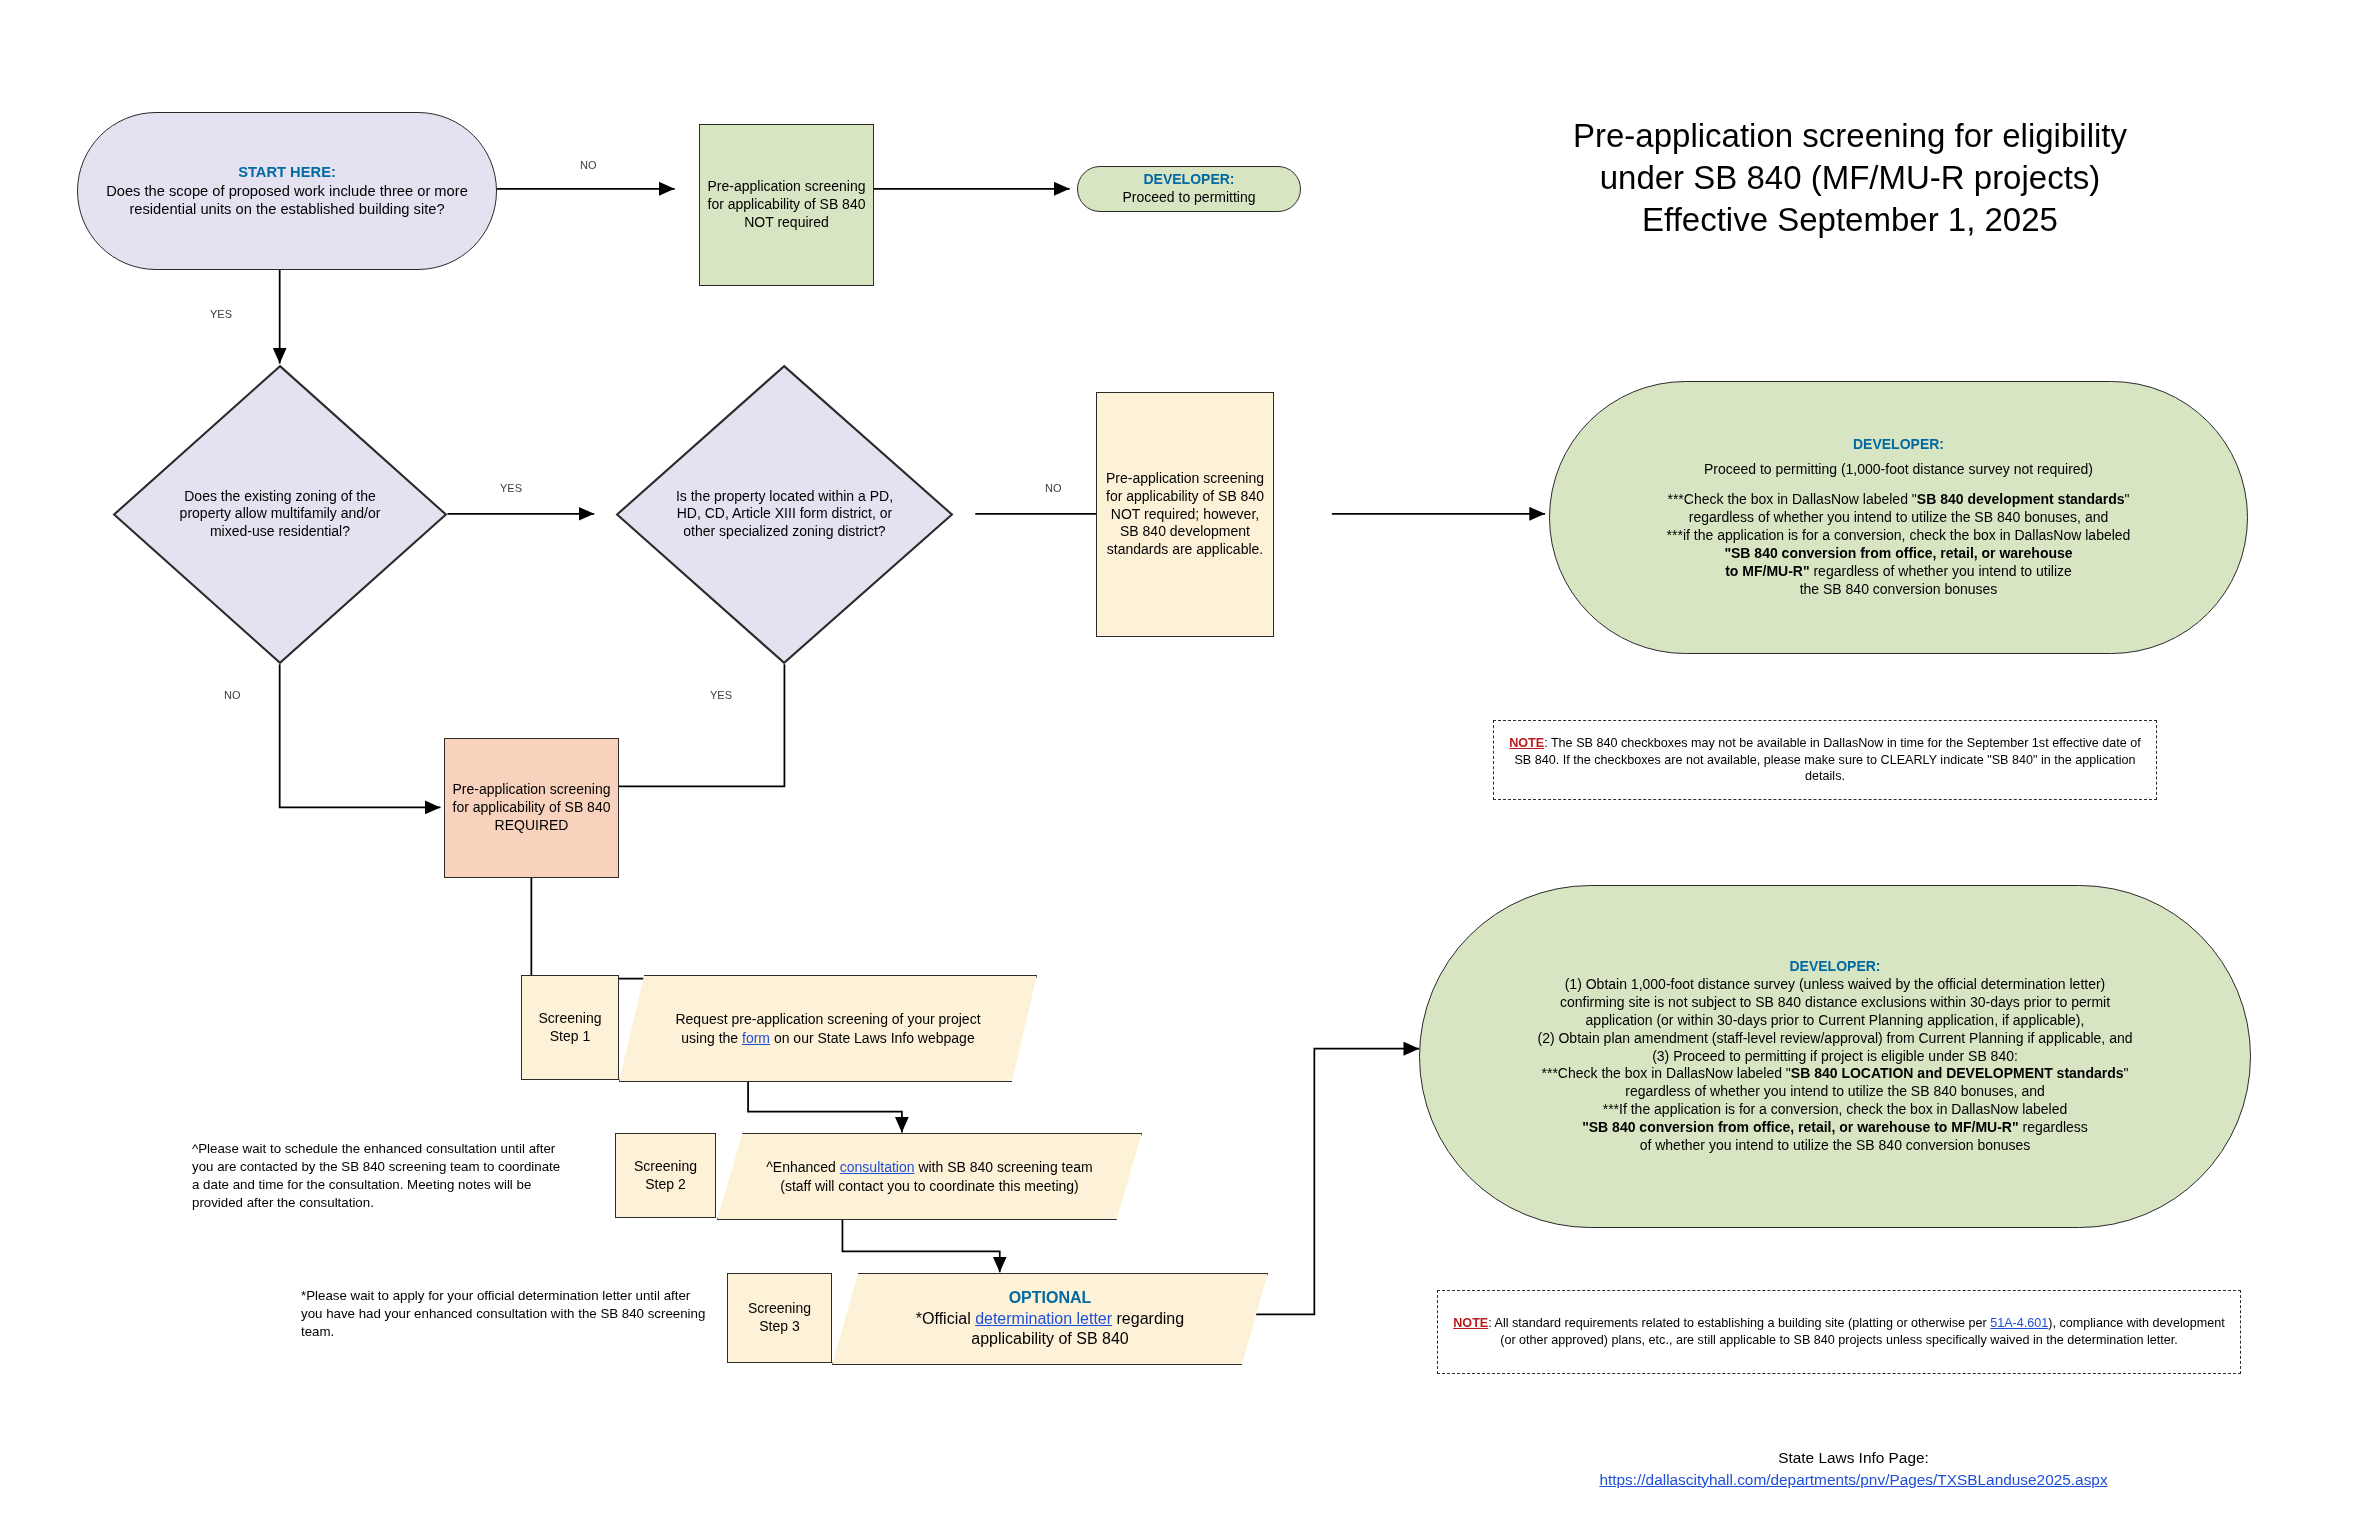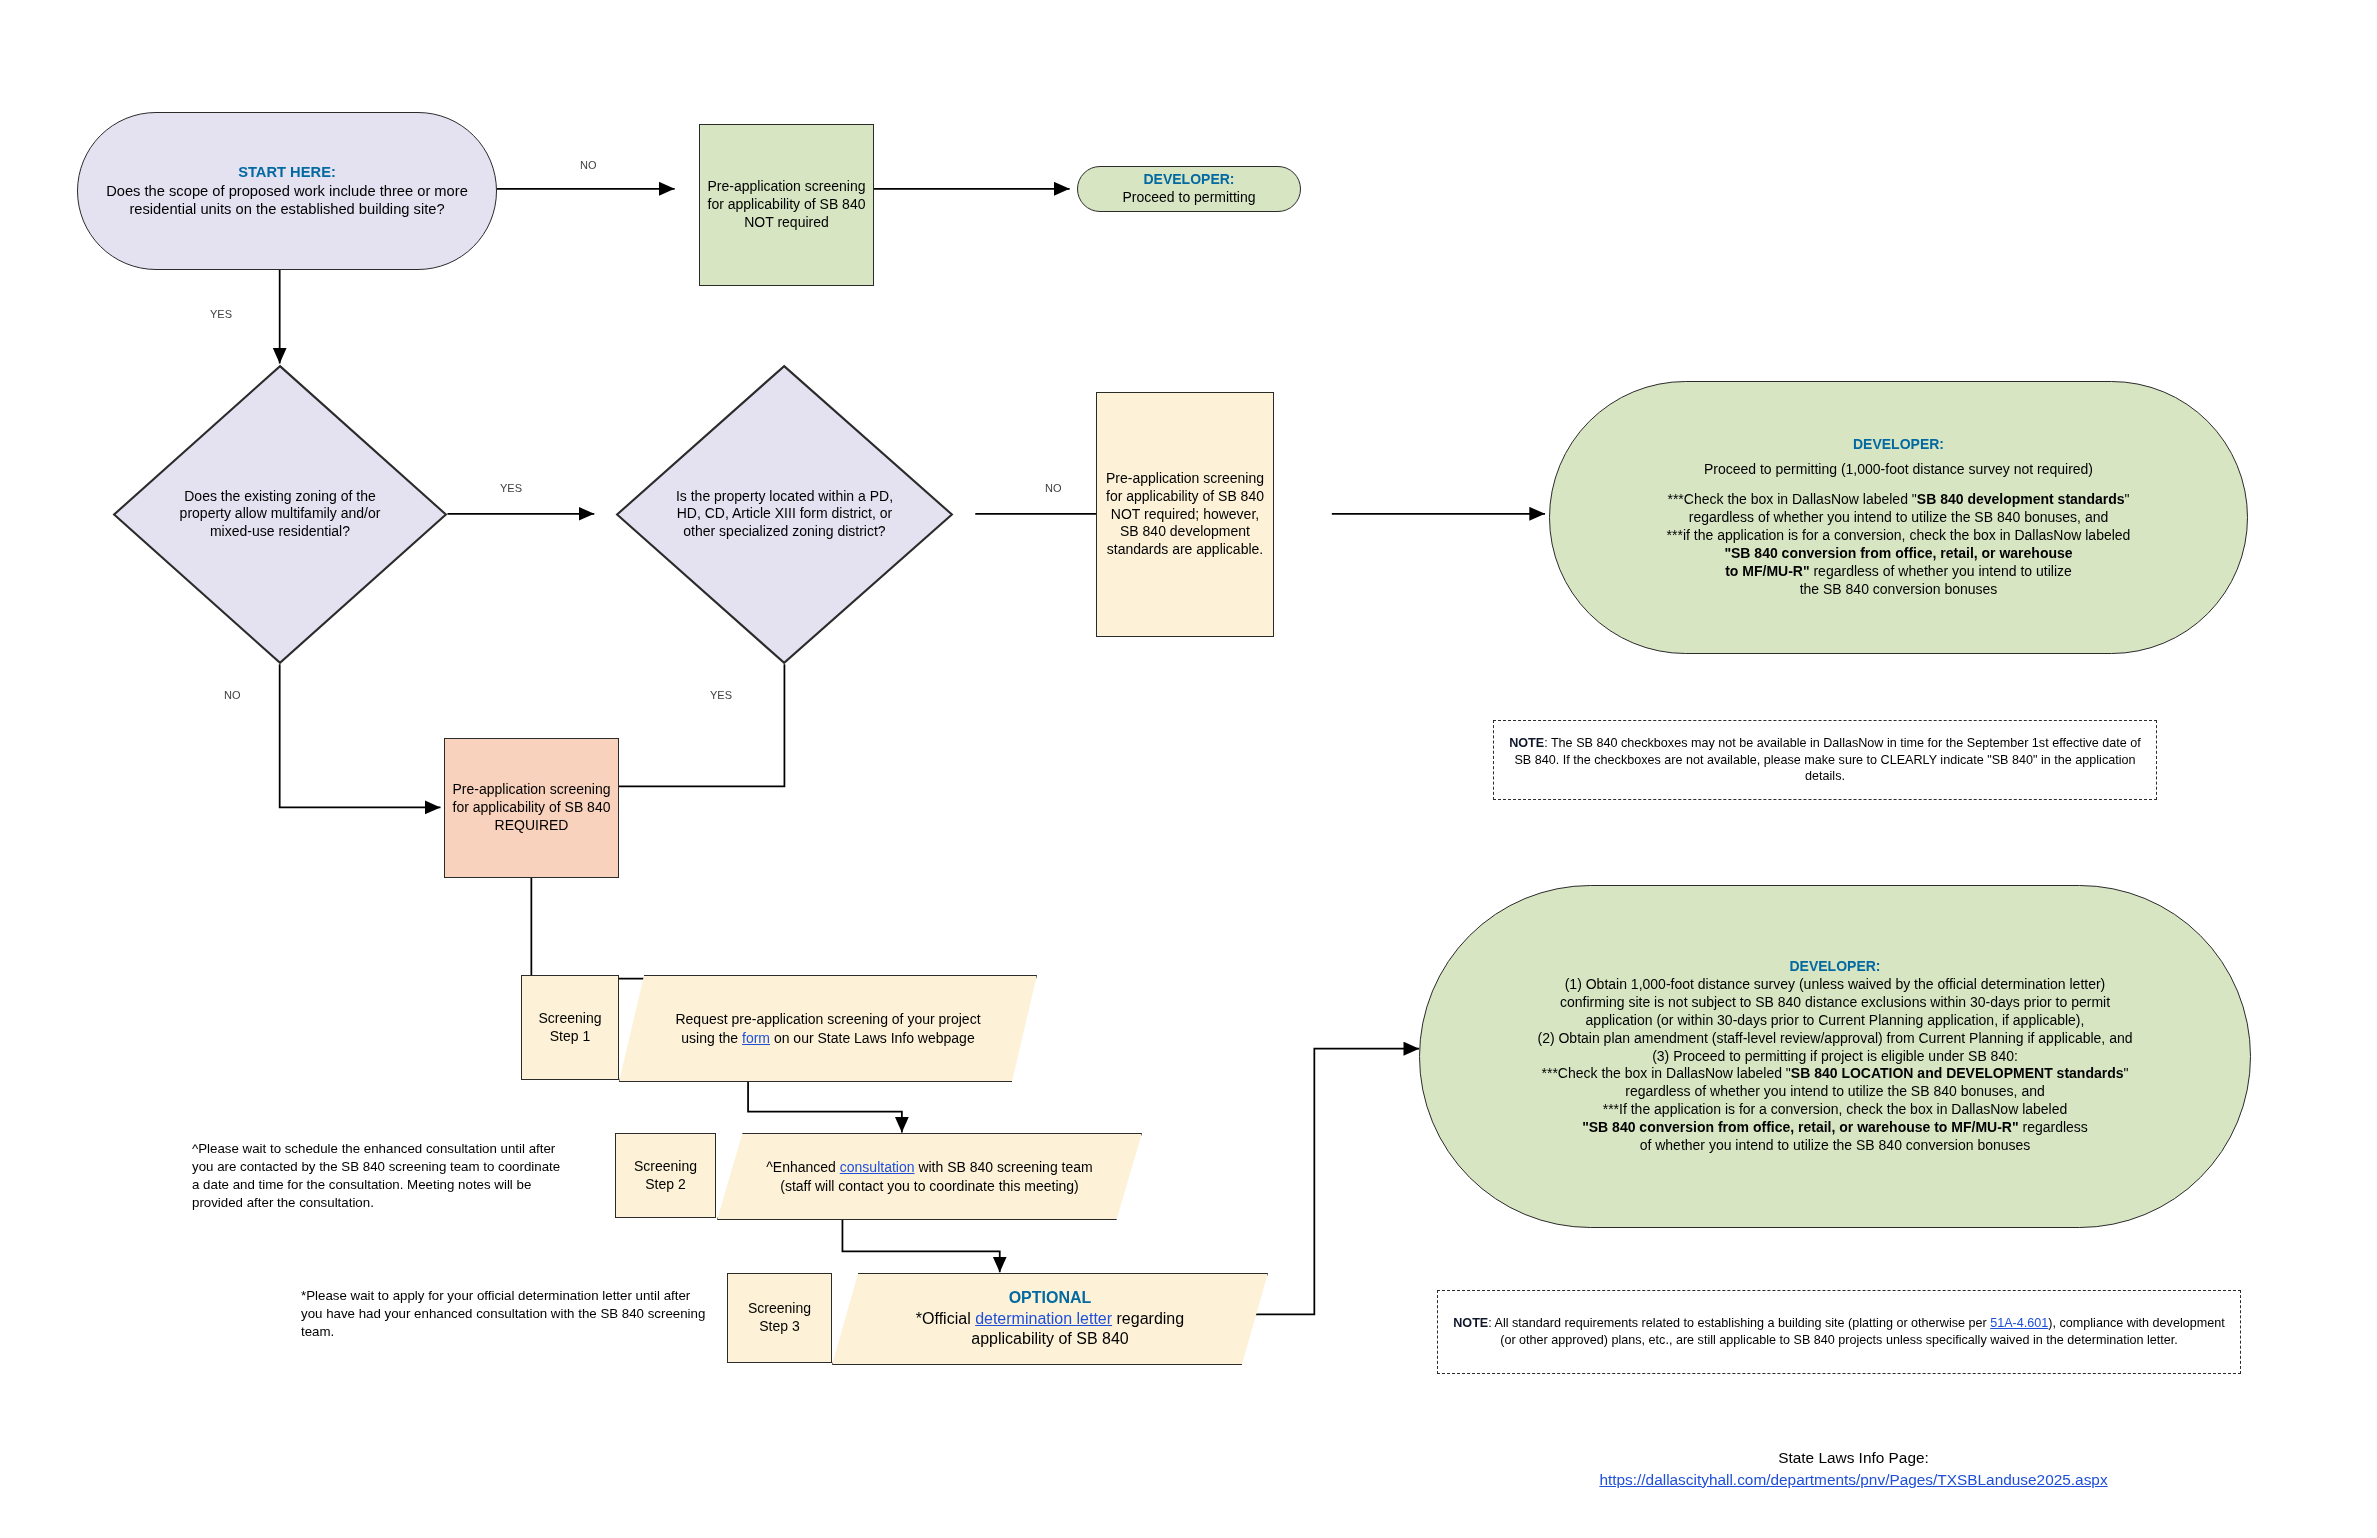--- a/index.html
+++ b/index.html
@@ -104,21 +104,21 @@
   .title {
     position: absolute;
     text-align: center;
     font-size: 33px;
     line-height: 1.28;
     color: #000;
   }
   .red-bold { color: #0369a1; font-weight: bold; }
   .bold { font-weight: bold; }
   .link { color: #1f4fd8; text-decoration: underline; }
-  .note-lead { color: #0f172a; font-weight: bold; }
+  .note-lead { color: #b91c1c; font-weight: bold; text-decoration: underline; }
   .footer-link {
     position: absolute;
     text-align: center;
     font-size: 15.4px;
     line-height: 1.4;
   }
   svg.lines {
     position: absolute;
     left: 0; top: 0;
     width: 2377px;
@@ -158,20 +158,25 @@
       <path d="M760,1255 L760,1400 L1125,1400 L1125,1425" marker-end="url(#arrow)"></path>
 
       <path d="M1070,1545 L1070,1590 L1290,1590 L1290,1620" marker-end="url(#arrow)"></path>
 
       <path d="M1205,1740 L1205,1790 L1430,1790 L1430,1820" marker-end="url(#arrow)"></path>
 
       <path d="M1790,1880 L1880,1880 L1880,1500 L2030,1500" marker-end="url(#arrow)"></path>
     </g>
   </svg>
 
+  <div class="title" style="left:1406px; top:115px; width:888px;">
+    <div>Pre-application screening for eligibility</div>
+    <div>under SB 840 (MF/MU-R projects)</div>
+    <div>Effective September 1, 2025</div>
+  </div>
 
   <div class="node stadium" style="left:77px; top:112px; width:420px; height:158px; font-size:14.7px;">
     <div class="inner">
       <div class="red-bold">START HERE:</div>
       <div>Does the scope of proposed work include three or more residential units on the established building site?</div>
     </div>
   </div>
 
   <div class="edge-label" style="left:580px; top:159px;">NO</div>
 

